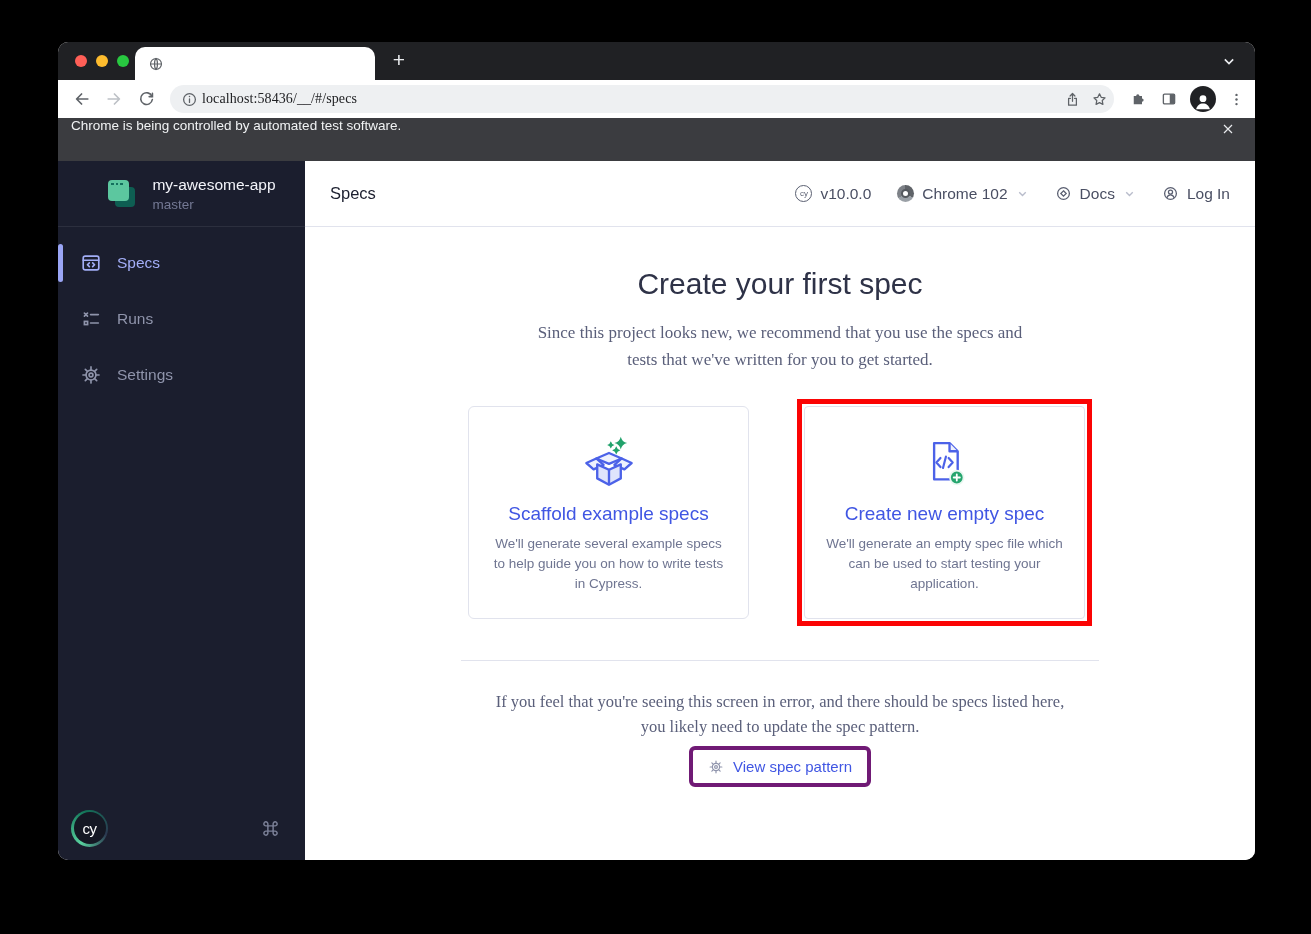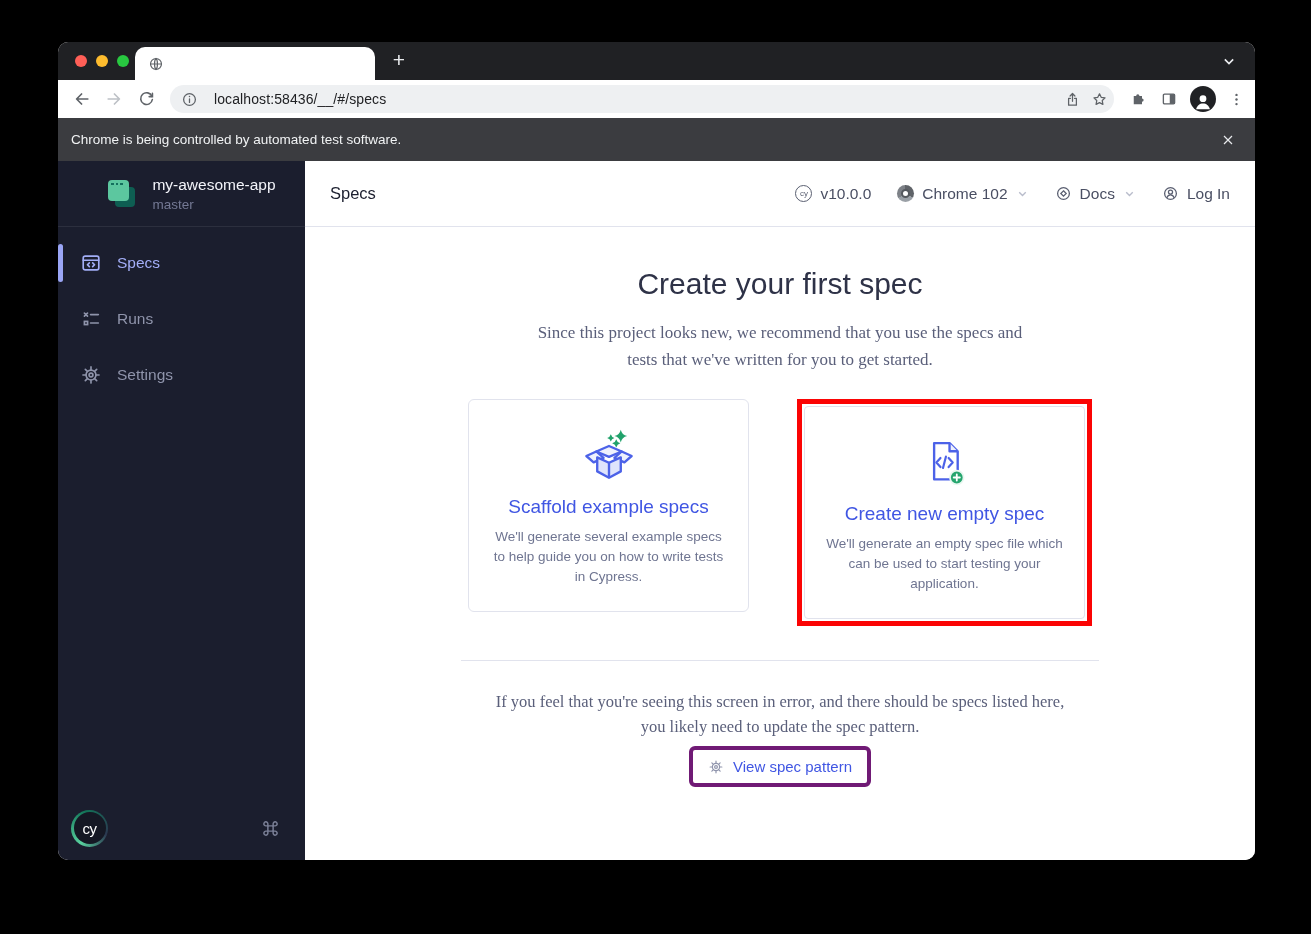--- a/index.html
+++ b/index.html
@@ -34,31 +34,31 @@
     color:#e8eaed; font-size:21px; line-height:28px; text-align:center; border-radius:50%;
   }
   .tab-chevron{ position:absolute; right:16px; top:9px; width:20px; height:20px; color:#e8eaed; }
 
   
   .toolbar{ height:38px; background:#fff; display:flex; align-items:center; padding:0 10px; gap:4px; flex:0 0 auto; }
   .nav-btn{ width:28px; height:28px; display:flex; align-items:center; justify-content:center; color:#5f6368; border-radius:50%; }
   .nav-btn.disabled{ color:#bdc1c6; }
   .omnibox{
     flex:1; height:28px; background:#eef0f2; border-radius:14px; margin:0 6px;
-    display:flex; align-items:center; padding:0 6px 0 11px; gap:16px;
+    display:flex; align-items:center; padding:0 6px 0 11px; gap:4px;font-family:Liberation Serif, serif;
   }
   .omnibox .url{ flex:1; font-size:14px; color:#202124; letter-spacing:.1px; }
   .mini-icon{ width:17px; height:17px; color:#5f6368; display:inline-flex; flex:0 0 auto; }
   .omni-right{ display:flex; gap:10px; align-items:center; }
   .toolbar-right{ display:flex; align-items:center; gap:12px; padding-left:6px; }
   .avatar{ width:26px; height:26px; border-radius:50%; background:#202124; overflow:hidden; display:flex; align-items:flex-end; justify-content:center; }
 
   
   .infobar{
-    height:43px; background:#3b3c40; color:#f1f3f4; display:flex; align-items:center;
+    height:43px; background:#3b3c40; color:#f1f3f4; display:flex; align-items:flex-start;
     padding:0 16px 0 13px; font-size:13.5px; flex:0 0 auto;
   }
   .infobar .msg{ flex:1; }
   .infobar-close{ width:22px; height:22px; color:#e8eaed; display:flex; align-items:center; justify-content:center; }
 
   
   .app{ flex:1; display:flex; min-height:0; }
 
   
   .sidebar{ width:247px; background:#1b1e2e; display:flex; flex-direction:column; flex:0 0 auto; }
@@ -118,21 +118,21 @@
     content:""; position:absolute; left:4px; top:4px; width:9px; height:9px;
     background:#fff; border:2px solid #55595e; border-radius:50%; box-sizing:border-box;
   }
   .chev{ width:13px; height:13px; color:#b8bccb; display:inline-flex; }
 
   .content{ flex:1; text-align:center; padding-top:36px; overflow:hidden; }
   .content h1{ font-size:30px; line-height:42px; font-weight:500; color:#2e3247; margin:0 0 14px; }
   .sub{ font-size:17px; line-height:27px; color:#5a5f7a; margin:0 0 26px; }
   .sub span, .note span{ display:block;font-family:Liberation Serif, serif; }
 
-  .cards{ display:flex; justify-content:center; gap:48px; }
+  .cards{ display:flex; justify-content:center; align-items:center; gap:48px; }
   .card{
     width:281px; height:213px; background:#fff; border:1px solid #e1e3ed; border-radius:6px;
     display:flex; flex-direction:column; align-items:center; padding-top:27px; cursor:pointer;
   }
   .highlight-wrap{ border:5px solid #fb0404; padding:2px; background:#fff; }
   .card-icon{ width:58px; height:58px; }
   .card-title{ font-size:19px; font-weight:500; color:#4056e3; margin:11px 0 9px; }
   .card-desc{ font-size:13.5px; line-height:20px; color:#6f7591; width:240px; }
 
   .divider{ width:638px; height:1px; background:#e1e3ed; margin:34px auto 0; }

